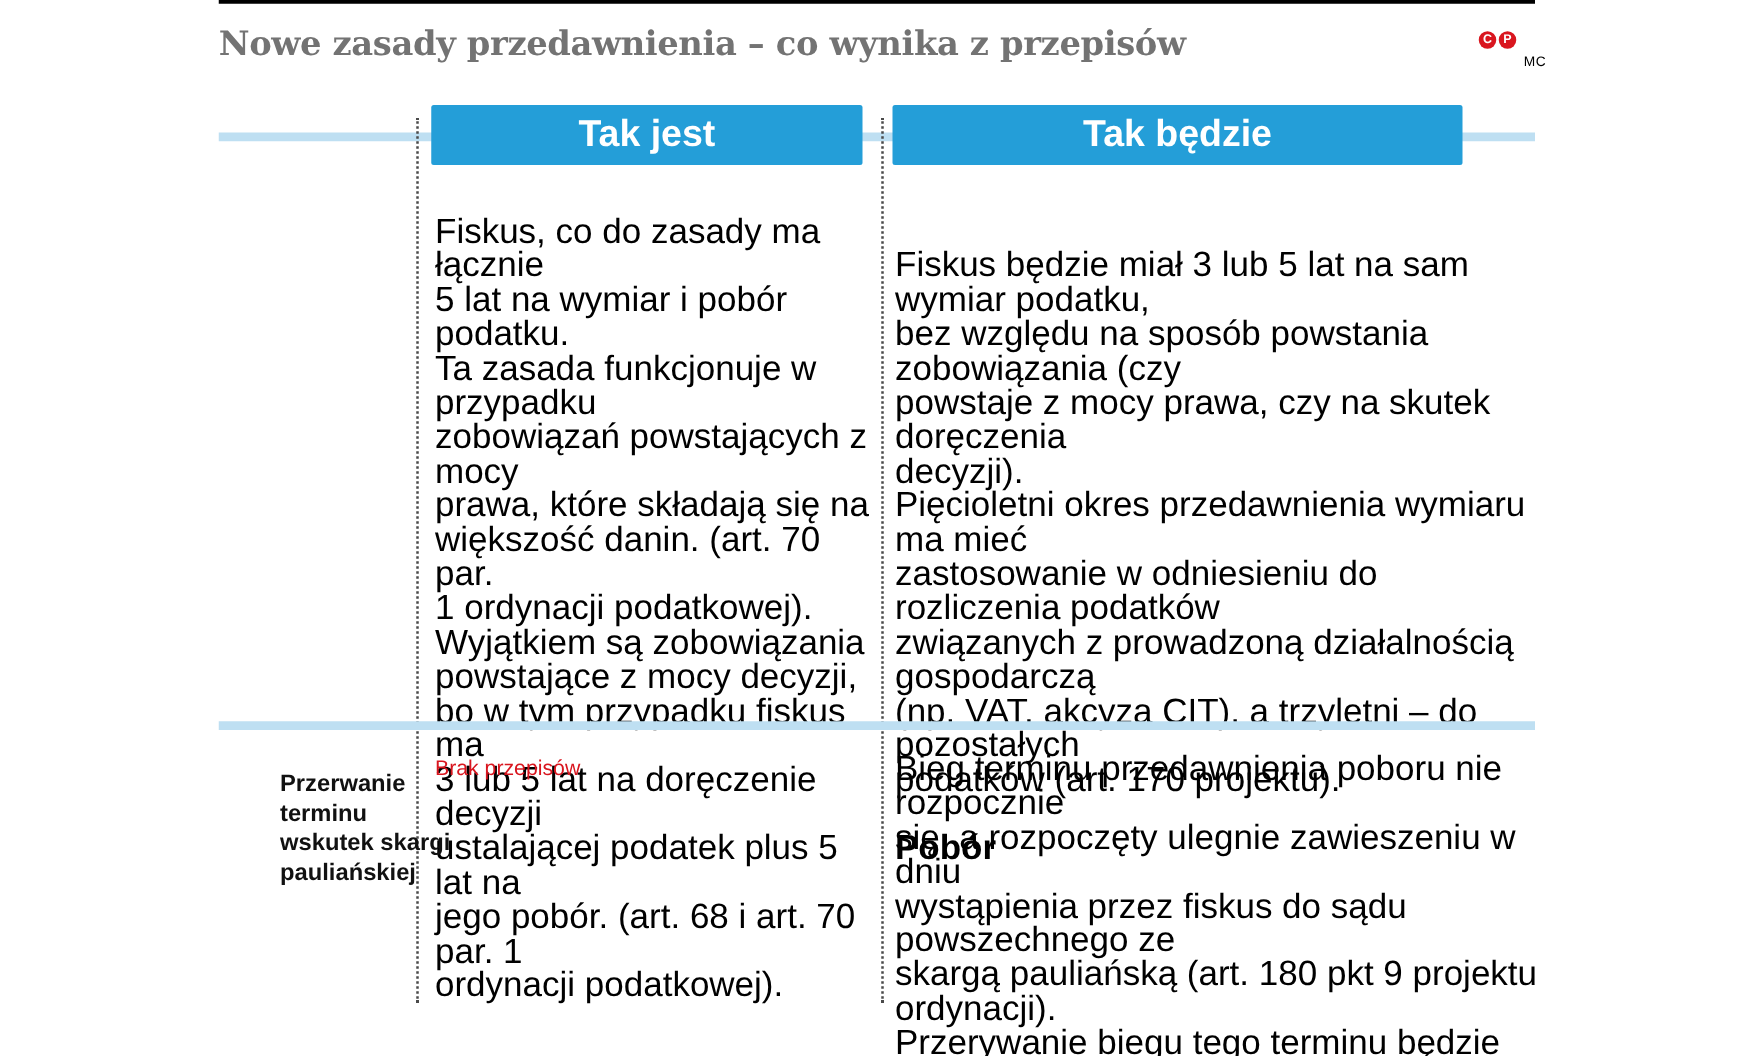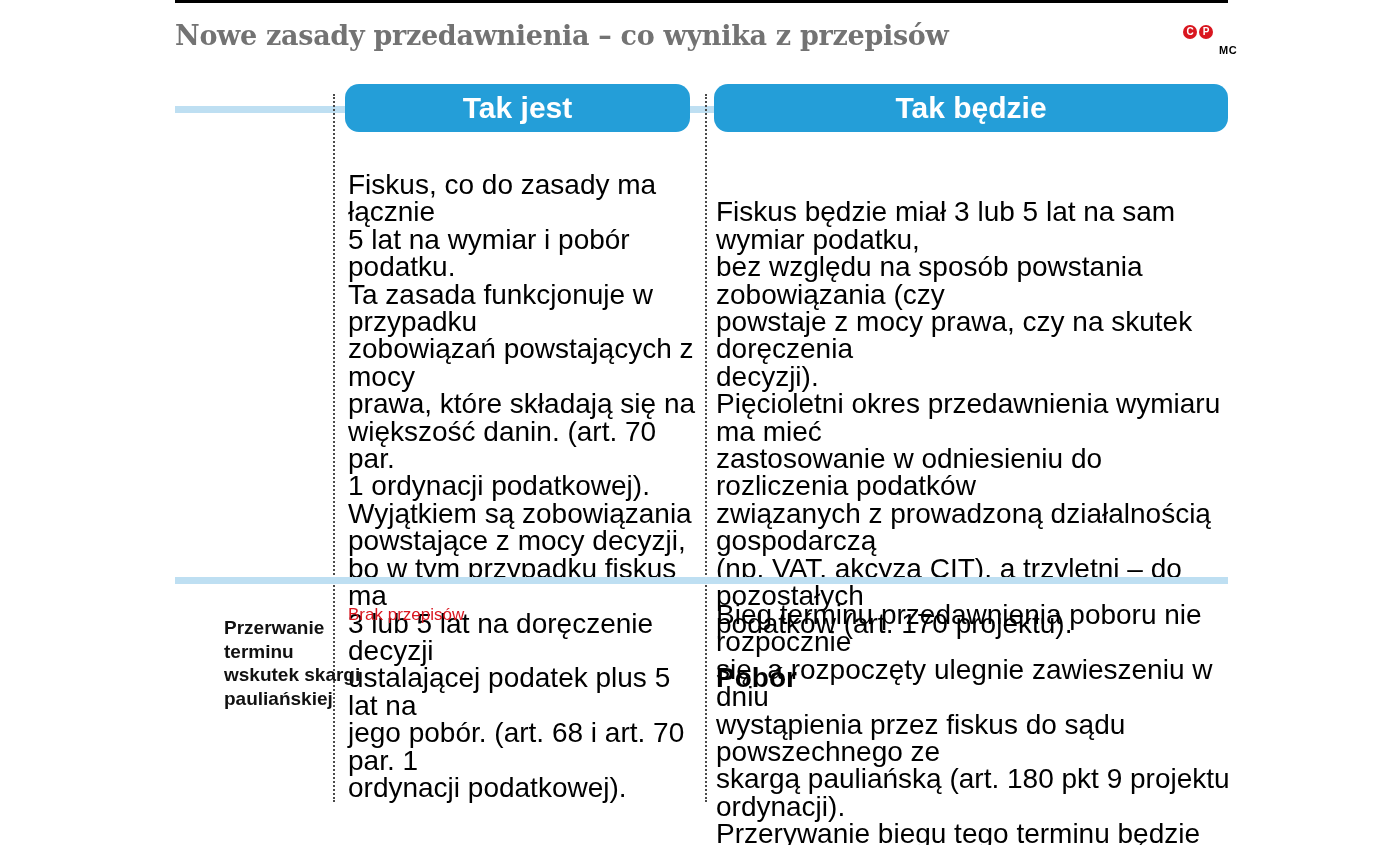--- a/index.html
+++ b/index.html
@@ -8,42 +8,42 @@
     font-family:"Liberation Sans", sans-serif; overflow:hidden;
   }
   .top-rule { position:absolute; left:175px; top:0; width:1053px; height:3px; background:#000000; }
 
   .credit { position:absolute; left:1183px; top:7px; display:flex; align-items:center; gap:2px; }
   .cicon {
     width:14px; height:14px; border-radius:50%; background:#d9161f; color:#ffffff;
     font-size:10px; font-weight:bold; display:flex; align-items:center; justify-content:center;
     line-height:1;
   }
-  .credit-initials { color:#000000; font-weight:bold; font-size:11px; letter-spacing:0.5px; margin-left:4px;margin-top:37px; }
+  .credit-initials { color:#000000; font-weight:normal; font-size:11px; letter-spacing:0.5px; margin-left:4px;margin-top:37px; }
 
   .title {
     position:absolute; left:175px; top:20px; margin:0;
     font-family:"DejaVu Serif", serif; font-weight:bold; font-size:27px; color:#737373;
     letter-spacing:-0.3px; white-space:nowrap;
   }
 
   .band-line { position:absolute; left:175px; top:106px; width:1053px; height:7px; background:#bedff2; }
   .row-divider { position:absolute; left:175px; top:577px; width:1053px; height:7px; background:#bedff2; }
 
   .vline { position:absolute; top:94px; height:708px; width:0; border-left:2px dotted #4a4a4a; }
   .vline-left { left:333px; }
   .vline-right { left:705px; }
 
   .col-btn {
-    position:absolute; top:84px; height:48px; background:#249ed8; border-radius:14px;
+    position:absolute; top:84px; height:48px; background:#249ed8; border-radius:2px;
     color:#ffffff; font-weight:bold; font-size:30px;
     display:flex; align-items:center; justify-content:center;
   }
   .btn-current { left:345px; width:345px; }
-  .btn-future  { left:714px; width:514px; }
+  .btn-future  { left:714px; width:456px; }
 
   .row-label {
     position:absolute; left:176px; width:160px; font-weight:bold; font-size:19px;
     line-height:23.5px; color:#111111; white-space:pre-line;
   }
   .label-1 { top:293px; }
   .label-2 { top:616px;margin-left:48px; }
 
   .cell {
     position:absolute; font-size:28px; line-height:27.4px; color:#000000; white-space:pre-line;

